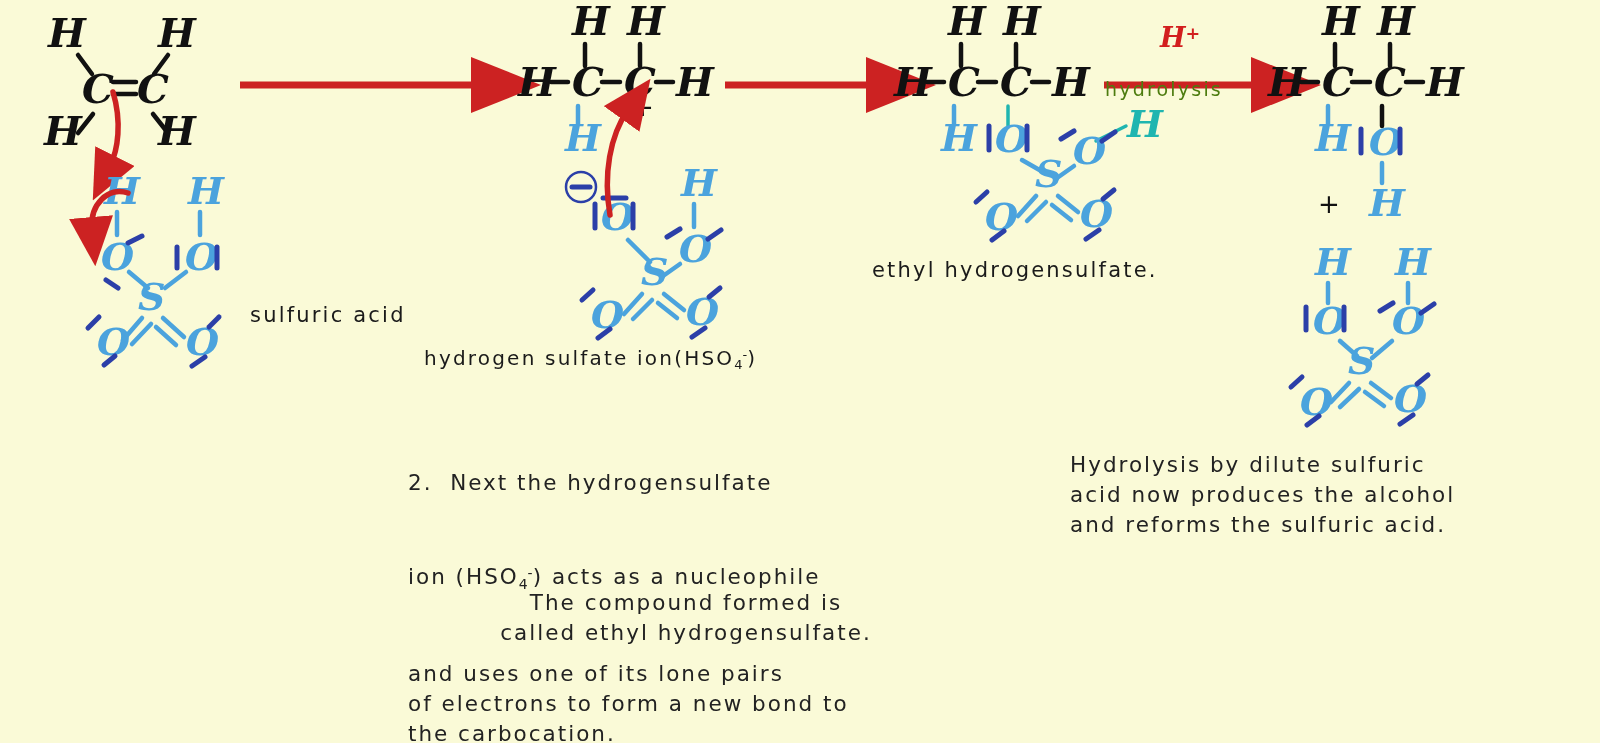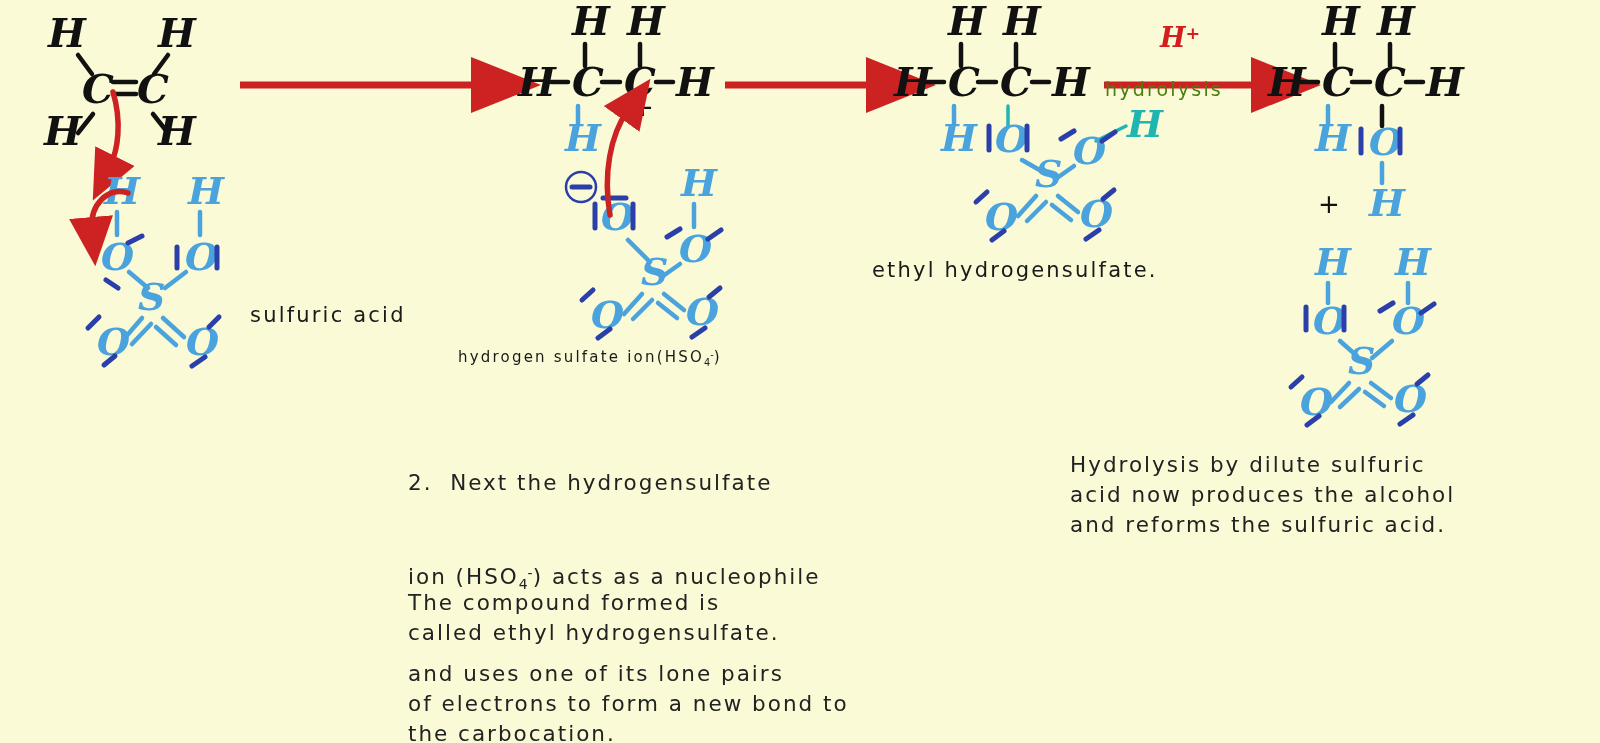--- a/index.html
+++ b/index.html
@@ -277,35 +277,35 @@
     <line class="lp" x1="1307" y1="425" x2="1319" y2="416"></line>
     <line class="lp" x1="1417" y1="384" x2="1428" y2="375"></line>
     <line class="lp" x1="1400" y1="424" x2="1413" y2="415"></line>
   </g>
 </svg>
 
 <div class="caption" style="left:250px;top:240px;">
   <div>sulfuric acid</div>
 </div>
 
-<div class="caption" style="left:458px;top:340px;font-size:15px;"><span>hydrogen sulfate ion(HSO</span><span class="sub">4</span><span class="sup">-</span><span>)</span></div>
+<div class="caption" style="left:424px;top:340px;font-size:20px;"><span>hydrogen sulfate ion(HSO</span><span class="sub">4</span><span class="sup">-</span><span>)</span></div>
 
 <div class="caption" style="left:872px;top:255px;">ethyl hydrogensulfate.</div>
 
 <div class="arrowlabel-top" style="left:1160px;top:22px;"><span>H</span><span class="sup">+</span></div>
 <div class="arrowlabel-bot" style="left:1105px;top:78px;">hydrolysis</div>
 
 
 <div class="note" style="left:408px;top:408px;width:580px;">
   <div>2.  Next the hydrogensulfate</div>
   <div><span>ion (HSO</span><span class="sub">4</span><span class="sup">-</span><span>) acts as a nucleophile</span></div>
   <div>and uses one of its lone pairs
 of electrons to form a new bond to
 the carbocation.</div>
 </div>
-<div class="note" style="left:408px;top:588px;width:580px;">The compound formed is
+<div class="note" style="left:396px;top:588px;width:580px;text-align:center;">The compound formed is
 called ethyl hydrogensulfate.</div>
 
 <div class="note" style="left:1070px;top:450px;width:520px;">Hydrolysis by dilute sulfuric
 acid now produces the alcohol
 and reforms the sulfuric acid.</div>
 
 </div>
 
 </body></html>

